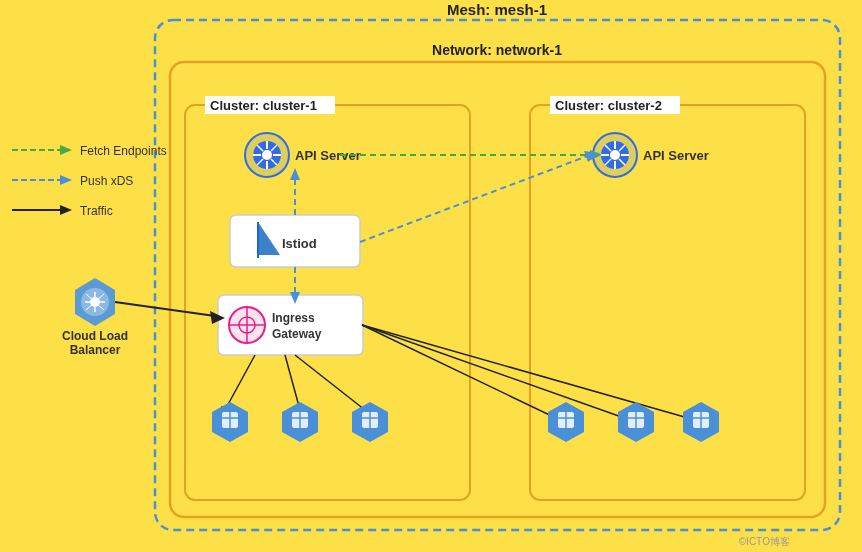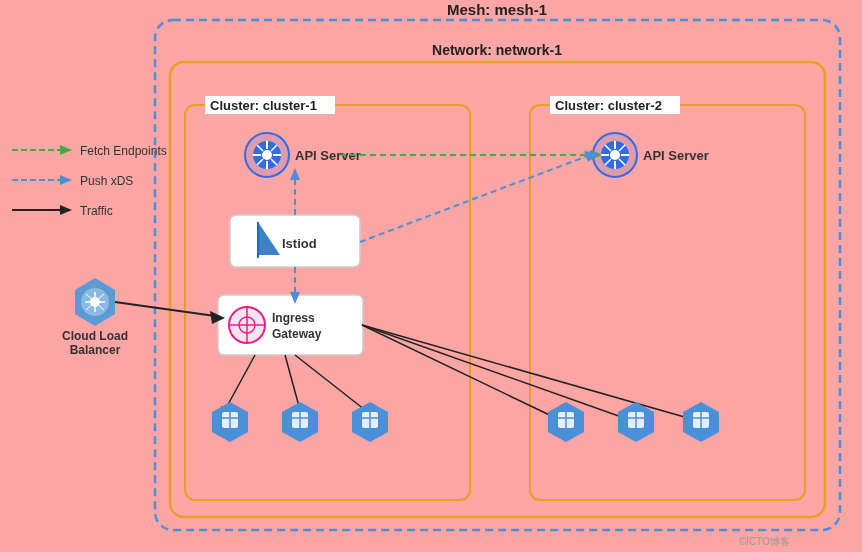--- a/index.html
+++ b/index.html
@@ -9,21 +9,21 @@
       width: 862px;
       height: 552px;
       overflow: hidden;
       position: relative;
     }
 
     .diagram-container {
       position: relative;
       width: 862px;
       height: 552px;
-      background: #fca5a5;
+      background: #fde047;
     }
 
     
     .arrows-svg {
       position: absolute;
       top: 0;
       left: 0;
       width: 862px;
       height: 552px;
       pointer-events: none;

